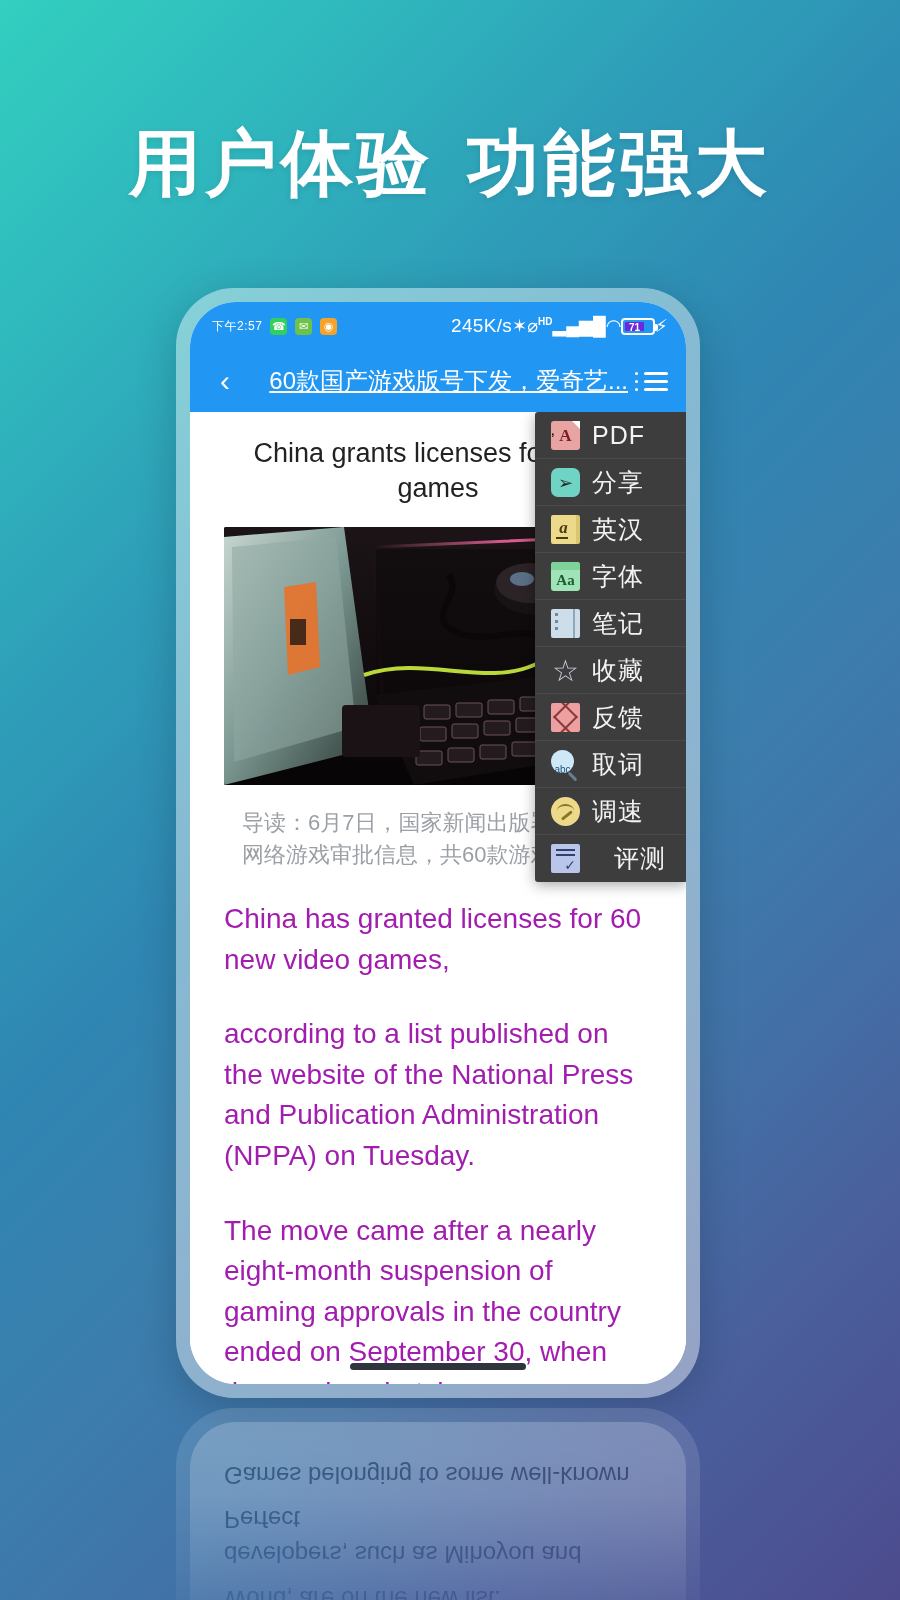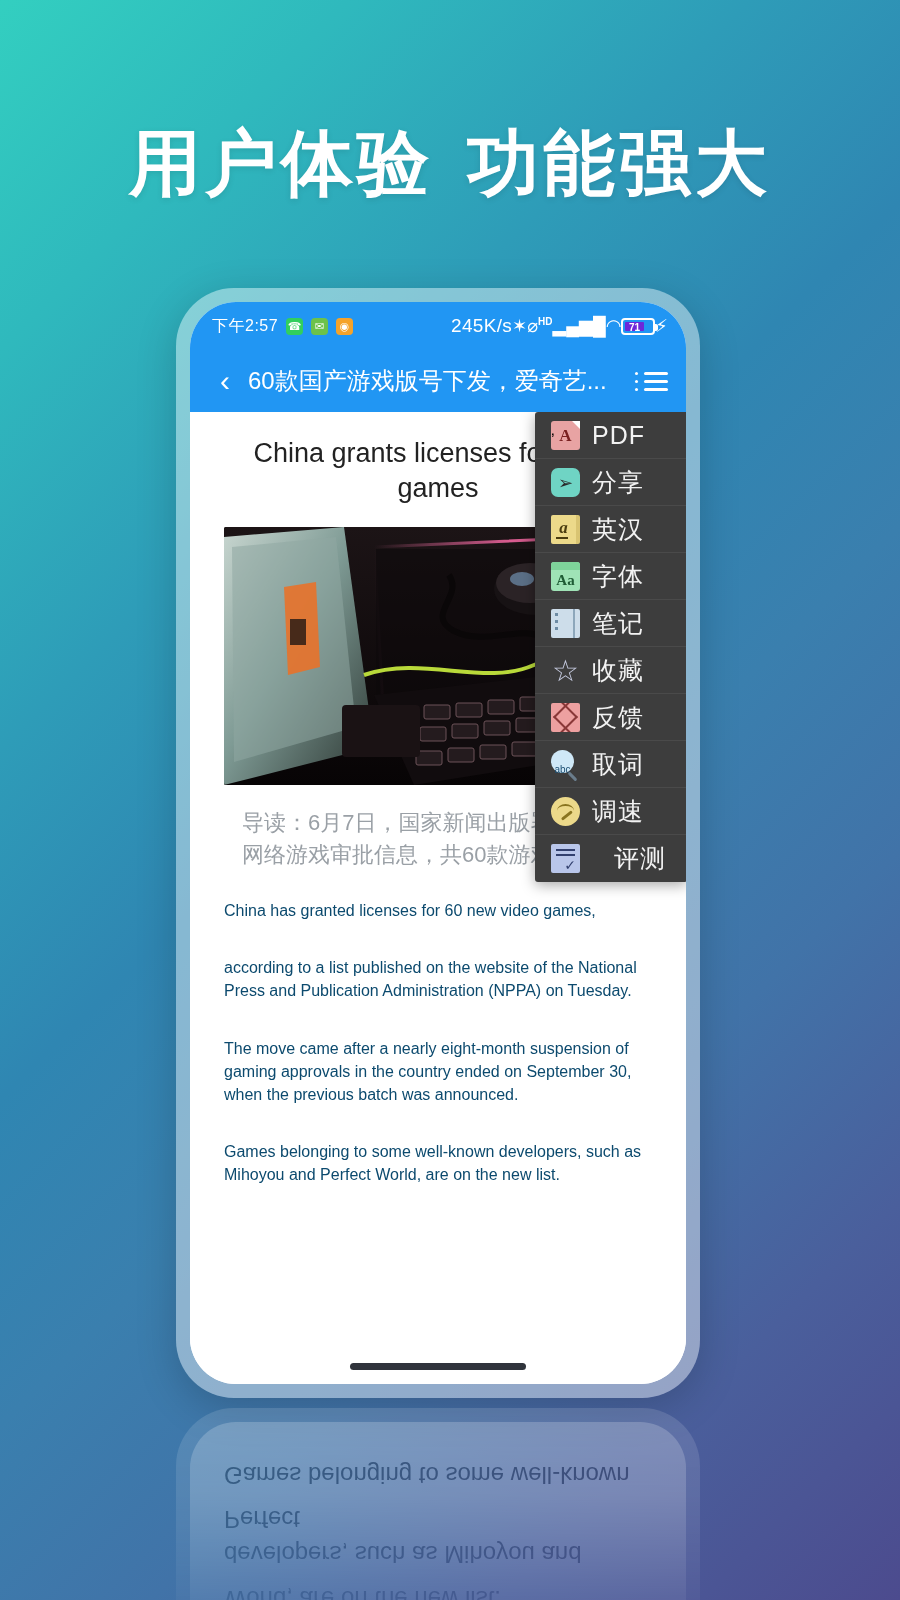--- a/index.html
+++ b/index.html
@@ -31,42 +31,42 @@
     border-radius:46px; overflow:hidden; background:#ffffff;
   }
 
   
   .statusbar{
     height:48px; background:#2196f3; color:#fff;
     display:flex; align-items:center; padding:0 18px 0 22px; font-size:19px;
     position:relative;
   }
   .sb-left{ display:flex; align-items:center; gap:8px; }
-  .sb-time{ font-size:16px; letter-spacing:.5px; }
+  .sb-time{ font-size:12px; letter-spacing:.5px; }
   .sb-appicon{ width:17px; height:17px; border-radius:4px; display:inline-block;
                font-size:11px; line-height:17px; text-align:center; color:#fff; }
   .sb-right{ margin-left:auto; display:flex; align-items:center; font-size:18px; }
   .sb-speed{ font-size:19px; letter-spacing:.3px; }
   .sb-hd{ font-size:10px; position:relative; top:-5px; font-weight:700; }
   .battery{ width:34px; height:17px; border:2px solid #fff; border-radius:4px;
             position:relative; display:flex; align-items:center; padding:2px; }
   .battery:after{ content:""; position:absolute; right:-5px; top:4px; width:3px; height:7px;
                   background:#fff; border-radius:0 2px 2px 0; }
   .battery .fill{ background:#6d28d9; height:100%; width:72%; border-radius:1px;
                   color:#fff; font-size:10px; text-align:center; line-height:11px; font-weight:700; }
 
   
   .titlebar{
     height:62px; background:#2196f3; color:#fff; display:flex; align-items:center;
     padding:0 18px; position:relative;
   }
   .back-arrow{ width:34px; font-size:30px; line-height:1; text-align:center; cursor:pointer; }
   .title-text{
-    flex:1; text-align:left; font-size:24px; white-space:nowrap; overflow:hidden;
-    text-overflow:ellipsis; padding:0 6px;
+    flex:1; text-align:right; font-size:24px; white-space:nowrap; overflow:hidden;
+    text-overflow:ellipsis; padding:0 6px;text-decoration:underline;
   }
   .list-icon{ width:34px; display:flex; flex-direction:column; gap:5px; align-items:flex-end; cursor:pointer; }
   .list-icon i{ display:block; height:3px; background:#fff; border-radius:2px; position:relative; }
   .list-icon i:nth-child(1){ width:24px; }
   .list-icon i:nth-child(2){ width:24px; }
   .list-icon i:nth-child(3){ width:24px; }
   .list-icon i:before{ content:""; position:absolute; left:-9px; top:0; width:3px; height:3px; background:#fff; border-radius:50%; }
 
   
   .article{ background:#fff; height:972px; overflow:hidden; position:relative; }
@@ -76,21 +76,21 @@
   }
   .art-photo{
     margin:6px 34px 0; height:258px; border-radius:2px; overflow:hidden; position:relative;
     background:#100a0c;
   }
   .art-summary{
     color:#9aa0a6; font-size:22px; line-height:1.45; padding:22px 34px 0 52px;
     height:84px; overflow:hidden;
   }
   .art-body{ padding:30px 34px 0; }
-  .art-body p{ color:#0c4a6e; font-size:16px; line-height:1.45; margin-bottom:34px; }
+  .art-body p{ color:#a21caf; font-size:28px; line-height:1.45; margin-bottom:34px; }
 
   .home-indicator{
     position:absolute; left:50%; transform:translateX(-50%); bottom:14px;
     width:176px; height:7px; border-radius:4px; background:#30343c;
   }
 
   
   .menu{
     position:absolute; right:-1px; top:0px; width:152px;
     background:#3d3d3d; border-radius:3px 0 3px 3px; z-index:20;

